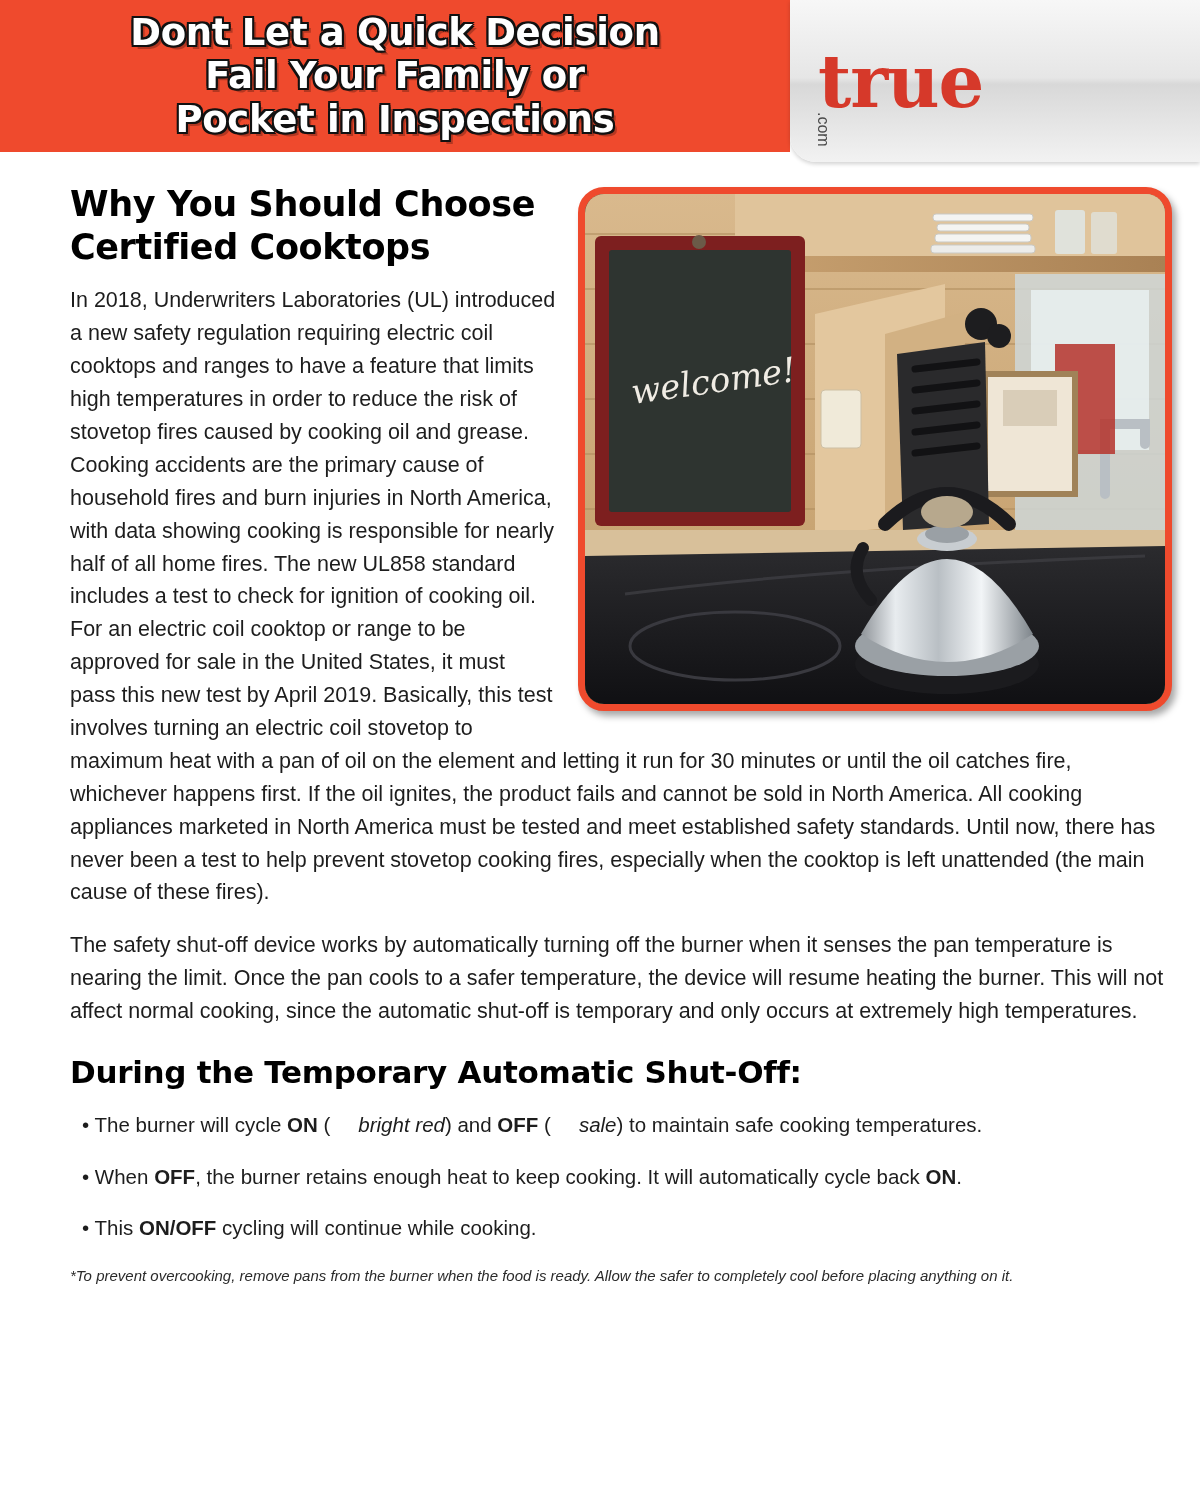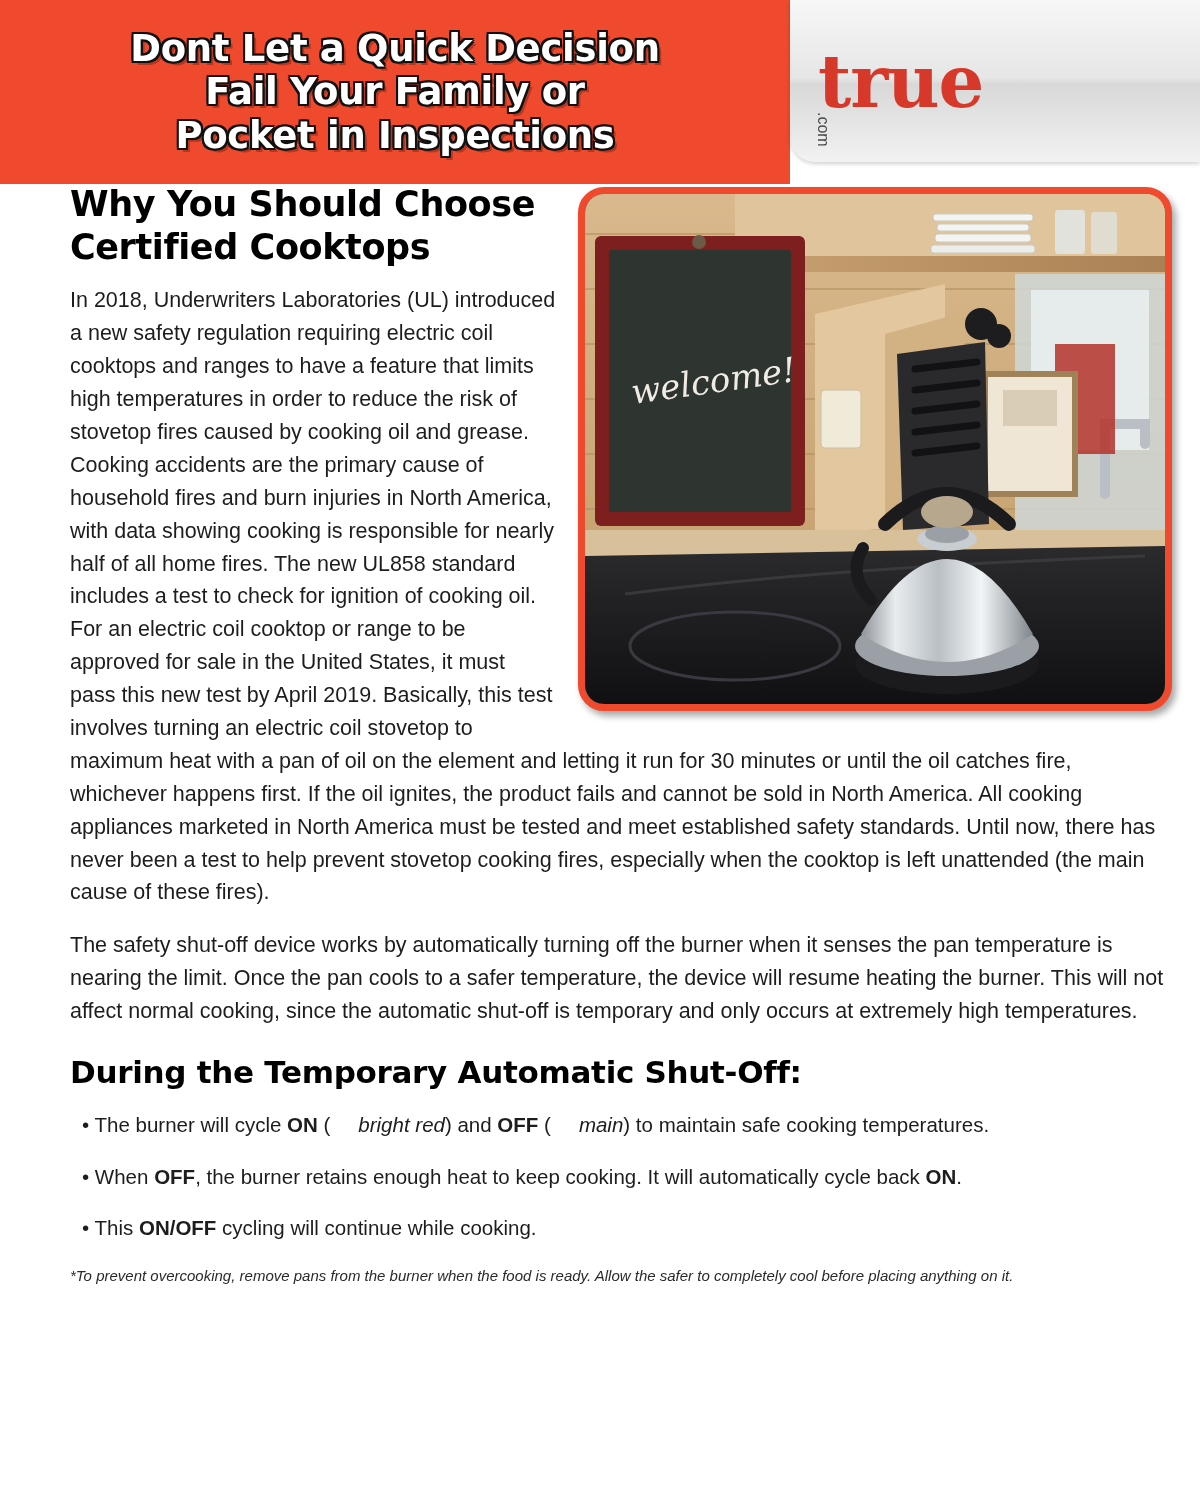--- a/index.html
+++ b/index.html
@@ -21,21 +21,21 @@
     position: relative;
     height: 165px;
     width: 100%;
     background: #ffffff;
   }
   .banner {
     position: absolute;
     left: 0;
     top: 0;
     width: 790px;
-    height: 184px;
+    height: 152px;
     background: #ef4a2d;
     display: flex;
     align-items: center;
     justify-content: center;
   }
   .banner-text {
     font-family: "DejaVu Sans", sans-serif;
     font-weight: bold;
     font-size: 37px;
     line-height: 1.18;
@@ -296,21 +296,21 @@
   <p class="body-text">In 2018, Underwriters Laboratories (UL) introduced a new safety regulation requiring electric coil cooktops and ranges to have a feature that limits high temperatures in order to reduce the risk of stovetop fires caused by cooking oil and grease. Cooking accidents are the primary cause of household fires and burn injuries in North America, with data showing cooking is responsible for nearly half of all home fires. The new UL858 standard includes a test to check for ignition of cooking oil. For an electric coil cooktop or range to be approved for sale in the United States, it must pass this new test by April 2019. Basically, this test involves turning an electric coil stovetop to maximum heat with a pan of oil on the element and letting it run for 30 minutes or until the oil catches fire, whichever happens first. If the oil ignites, the product fails and cannot be sold in North America. All cooking appliances marketed in North America must be tested and meet established safety standards. Until now, there has never been a test to help prevent stovetop cooking fires, especially when the cooktop is left unattended (the main cause of these fires).</p>
 
   <div class="clear"></div>
 
   <p class="body-text">The safety shut-off device works by automatically turning off the burner when it senses the pan temperature is nearing the limit. Once the pan cools to a safer temperature, the device will resume heating the burner. This will not affect normal cooking, since the automatic shut-off is temporary and only occurs at extremely high temperatures.</p>
 
   <h2 class="subtitle">During the Temporary Automatic Shut-Off:</h2>
 
   <ul class="bullets">
     <li>
-      <span>• The burner will cycle </span><b>ON</b><span> (</span><i>bright red</i><span>) and </span><b>OFF</b><span> (</span><i>main</i><span>) to maintain safe cooking temperatures.</span>
+      <span>• The burner will cycle </span><b>ON</b><span> (</span><i>bright red</i><span>) and </span><b>OFF</b><span> (</span><i>sale</i><span>) to maintain safe cooking temperatures.</span>
     </li>
     <li>
       <span>• When </span><b>OFF</b><span>, the burner retains enough heat to keep cooking. It will automatically cycle back </span><b>ON</b><span>.</span>
     </li>
     <li>
       <span>• This </span><b>ON/OFF</b><span> cycling will continue while cooking.</span>
     </li>
   </ul>
 
   <div class="footnote">*To prevent overcooking, remove pans from the burner when the food is ready. Allow the safer to completely cool before placing anything on it.</div>

